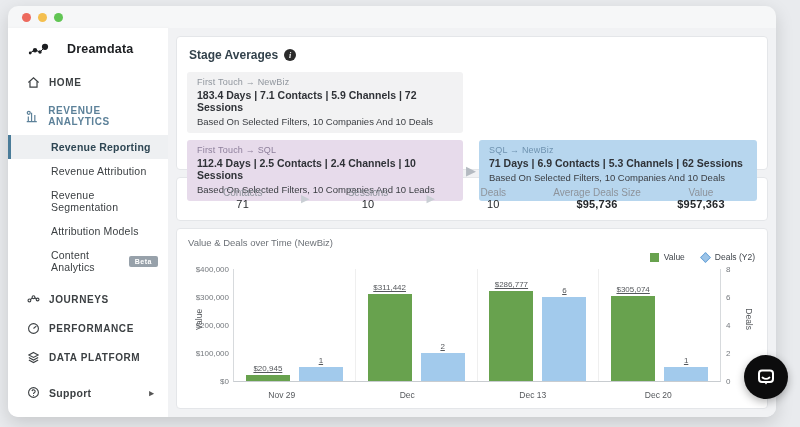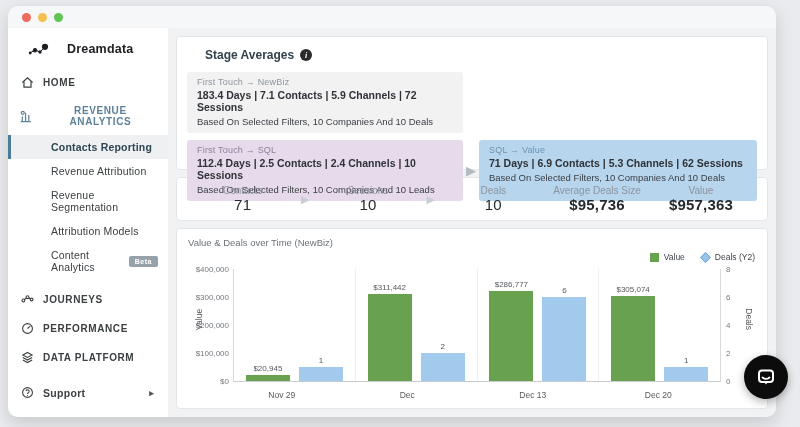--- a/index.html
+++ b/index.html
@@ -25,25 +25,25 @@
   
   .sidebar {
     width:160px; background:#ffffff; height:100%;
     display:flex; flex-direction:column; font-size:10.5px; color:#3c4043;
     box-shadow:1px 0 3px rgba(0,0,0,.04);
   }
   .logo { display:flex; align-items:center; gap:17px; padding:14px 0 12px 20px; }
   .logo-text { font-size:12.5px; font-weight:700; color:#1c1e21; letter-spacing:.2px; }
   .nav-item {
     display:flex; align-items:center; gap:9px;
-    padding:8px 10px 8px 12px; cursor:pointer;
+    padding:8px 10px 8px 18px; cursor:pointer;
     font-weight:600; letter-spacing:.6px; color:#3c4043; font-size:10px;
   }
   .nav-item .nicon { width:14px; display:flex; justify-content:center; }
-  .nav-item.accent { color:#5c8199;text-align:center; }
+  .nav-item.accent { color:#5c8199; }
   .nav-item.accent svg { stroke:#5c8199; }
   .sub-item {
     padding:6px 10px 6px 40px; font-size:10.5px; color:#3c4043;
     letter-spacing:.2px; cursor:pointer; display:flex; align-items:center; gap:6px;
     border-left:3px solid transparent;
   }
   .sub-item.active {
     background:#eef0f2; border-left:3px solid #4a7c99; color:#2e4653; font-weight:600;
   }
   .badge {
@@ -56,21 +56,21 @@
   .user-row {
     display:flex; align-items:center; gap:8px; padding:12px 12px 16px 20px; position:relative;
   }
 
   
   .main { flex:1; background:#f1f2f4; padding:8px; overflow:hidden; }
   .panel { background:#fff; border:1px solid #e4e6e9; border-radius:4px; }
 
   
   .stage-panel { padding:9px 10px 10px; height:134px; }
-  .stage-header { display:flex; align-items:center; gap:6px; margin:2px 0 10px 18px; }
+  .stage-header { display:flex; align-items:center; gap:6px; margin:2px 0 10px 2px; }
   .stage-title { font-size:12px; font-weight:700; color:#33424c; }
   .info-icon {
     width:12px; height:12px; border-radius:50%; background:#2b2b2b; color:#fff;
     font-size:8px; font-weight:700; display:flex; align-items:center; justify-content:center;
     font-family:"Liberation Serif", serif; font-style:italic; cursor:pointer;
   }
   .stage-row { display:flex; align-items:stretch; }
   .stage-row + .stage-row { margin-top:7px; }
   .stage-card { border-radius:3px; padding:5px 10px 6px; }
   .stage-card.gray { background:#f2f2f3; width:276px; }
@@ -83,42 +83,42 @@
   .sc-stats { font-size:10.5px; font-weight:700; color:#2f3237; margin-bottom:3px; }
   .sc-context { font-size:9.5px; color:#3a3d42; }
   .stage-arrow { width:16px; display:flex; align-items:center; justify-content:center;
     color:#b4bac1; font-size:13px; }
 
   
   .metrics-panel { margin-top:7px; height:44px; display:flex; align-items:center; padding:0 14px; }
   .metrics-left { display:flex; flex:1.15; align-items:center; }
   .metric { flex:1; text-align:center; line-height:1.15; }
   .metric-label { font-size:10px; color:#8d939b; }
-  .metric-value { font-size:15px; color:#25282c; letter-spacing:.2px; }
+  .metric-value { font-size:11px; color:#25282c; letter-spacing:.2px; }
   .sep-arrow { width:22px; text-align:center; color:#c9ced4; font-size:11px; }
   .metrics-right { display:flex; }
   .metric.summary { width:104px; flex:none; }
   .metric.summary .metric-value { font-weight:600; }
 
   
   .chart-panel { margin-top:7px; height:181px; position:relative; }
   .chart-title { position:absolute; left:11px; top:8px; font-size:9.5px; color:#6d7278; }
   .legend { position:absolute; right:12px; top:23px; display:flex; gap:16px; align-items:center; }
   .legend-item { display:flex; align-items:center; gap:5px; font-size:8.5px; color:#3f444a; }
   .legend-swatch { width:9px; height:9px; }
   .legend-swatch.diamond { transform:rotate(45deg) scale(.85); border:1px solid #5d9bd4; }
   .plot {
     position:absolute; left:56px; right:46px; top:40px; bottom:26px;
     border-left:1px solid #d7dadd; border-right:1px solid #d7dadd; border-bottom:1px solid #c8ccd0;
   }
   .bar-groups { position:absolute; inset:0; display:flex; }
   .bar-group { flex:1; display:flex; align-items:flex-end; justify-content:center; gap:9px; }
   .bar-group + .bar-group { border-left:1px solid #efefef; }
   .bar-col { display:flex; flex-direction:column; align-items:center; justify-content:flex-end; height:100%; }
-  .bar-label { font-size:8px; color:#55585c; margin-bottom:2px; white-space:nowrap; }
+  .bar-label { font-size:8px; color:#55585c; margin-bottom:2px; white-space:nowrap;text-decoration:underline; }
   .bar { width:44px; }
   .left-ticks span, .right-ticks span {
     position:absolute; font-size:8px; color:#75797e; transform:translateY(50%);
   }
   .left-ticks span { right:calc(100% + 5px);margin-left:8px; }
   .right-ticks span { left:calc(100% + 6px); }
   .axis-title { position:absolute; font-size:8.5px; color:#55585c; }
   .axis-title.left { left:-46px; top:50%; transform:rotate(-90deg) translateX(50%); transform-origin:center; }
   .axis-title.right { right:-40px; top:50%; transform:rotate(90deg) translateX(-50%); transform-origin:center; }
   .x-labels { position:absolute; left:42px; right:46px; bottom:8px; display:flex; }
@@ -174,21 +174,21 @@
               <line x1="6" y1="12" x2="6" y2="3"></line>
             <line x1="9.5" y1="12" x2="9.5" y2="5.5"></line>
               <line x1="0.8" y1="12.6" x2="11.6" y2="12.6"></line>
             <circle cx="3" cy="3" r="1.6"></circle>
           </svg>
         </span>
         <span>REVENUE ANALYTICS</span>
       </div>
 
       <div class="sub-item active">
-        <span>Contacts Reporting</span>
+        <span>Revenue Reporting</span>
       </div>
       <div class="sub-item">
         <span>Revenue Attribution</span>
       </div>
       <div class="sub-item">
         <span>Revenue Segmentation</span>
       </div>
       <div class="sub-item">
         <span>Attribution Models</span>
       </div>
@@ -266,21 +266,21 @@
           </div>
         </div>
         <div class="stage-row">
           <div class="stage-card purple">
             <div class="sc-title">First Touch → SQL</div>
             <div class="sc-stats">112.4 Days | 2.5 Contacts | 2.4 Channels | 10 Sessions</div>
             <div class="sc-context">Based On Selected Filters, 10 Companies And 10 Leads</div>
           </div>
           <div class="stage-arrow">▶</div>
           <div class="stage-card blue">
-            <div class="sc-title">SQL → Value</div>
+            <div class="sc-title">SQL → NewBiz</div>
             <div class="sc-stats">71 Days | 6.9 Contacts | 5.3 Channels | 62 Sessions</div>
             <div class="sc-context">Based On Selected Filters, 10 Companies And 10 Deals</div>
           </div>
         </div>
       </div>
 
       <div class="panel metrics-panel">
         <div class="metrics-left">
           <div class="metric">
             <div class="metric-label">Contacts</div>

